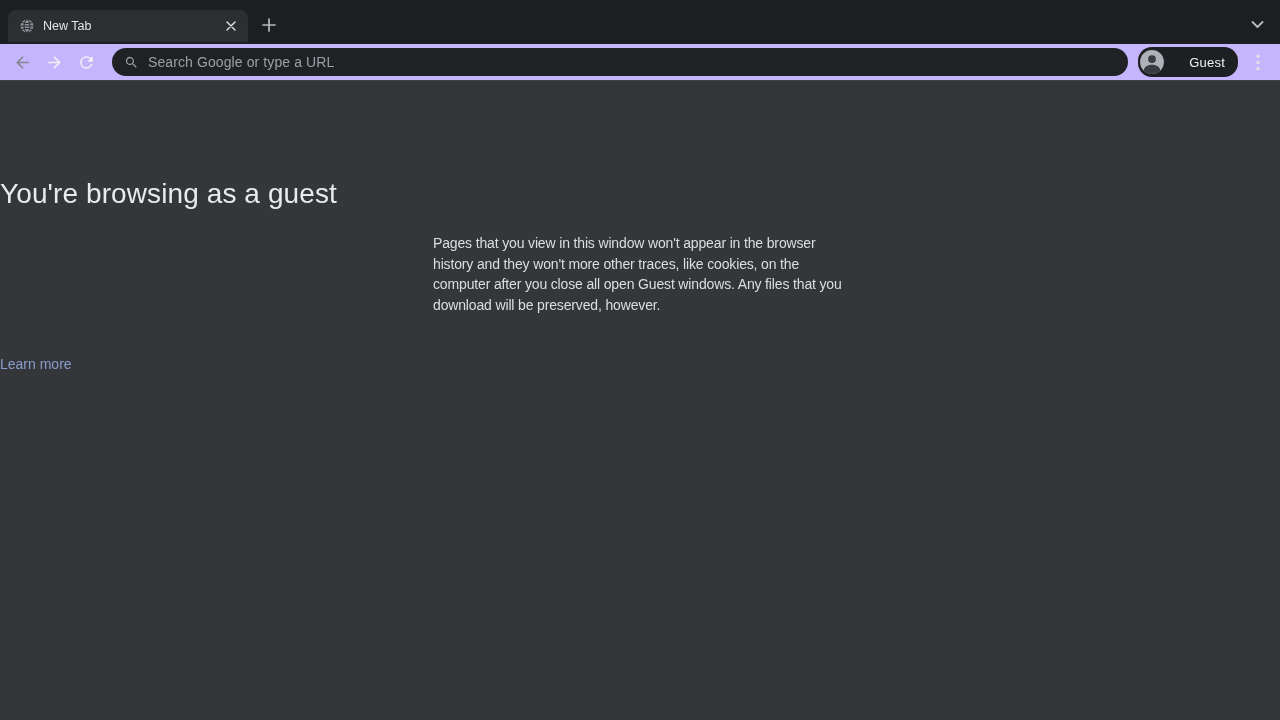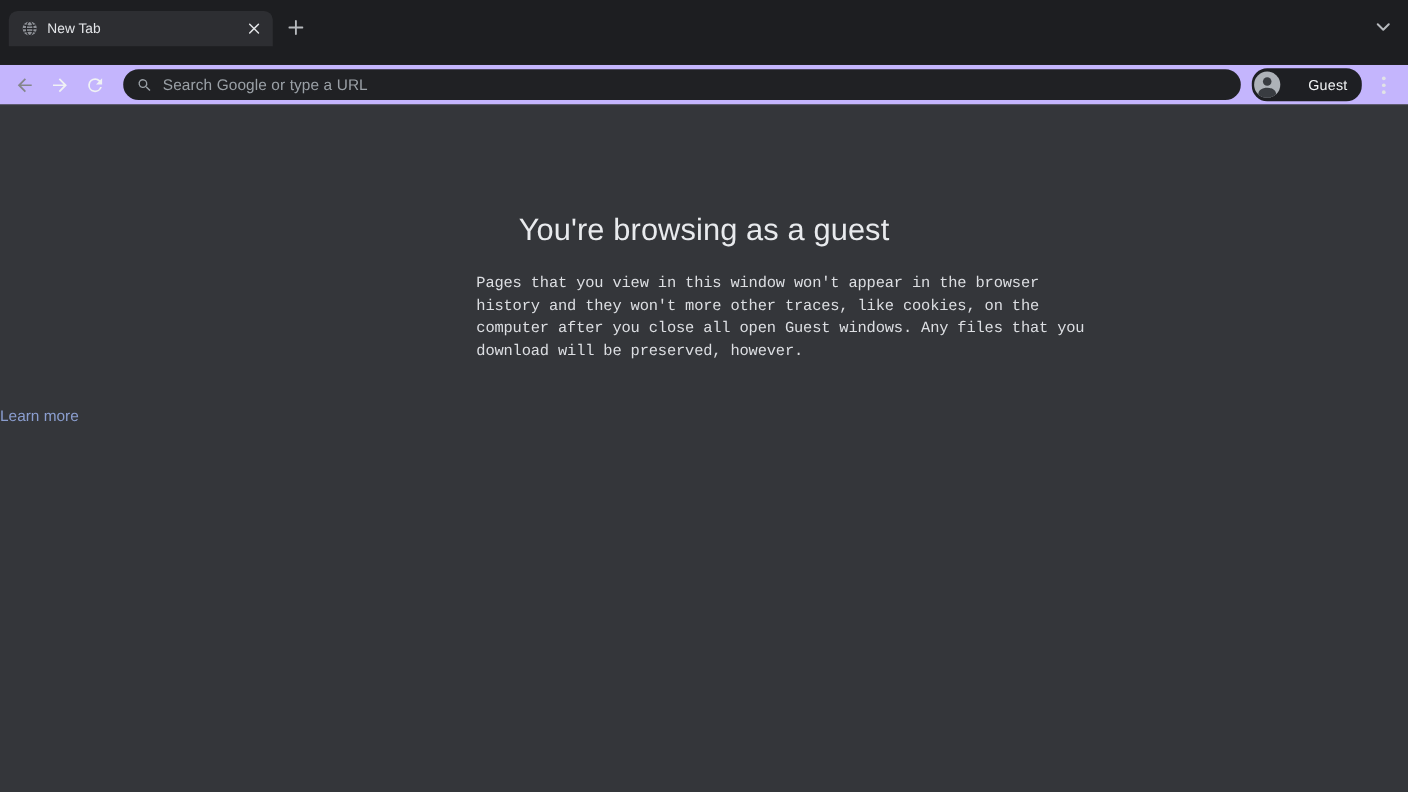--- a/index.html
+++ b/index.html
@@ -6,21 +6,21 @@
   html, body { width: 1280px; height: 720px; overflow: hidden; }
   body {
     font-family: "Liberation Sans", "DejaVu Sans", sans-serif;
     background: #34363a;
     -webkit-font-smoothing: antialiased;
   }
 
   
   .tabstrip {
     position: relative;
-    height: 59px;
+    height: 44px;
     background: #1d1e21;
   }
   .tab {
     position: absolute;
     left: 8px;
     top: 10px;
     width: 240px;
     height: 32px;
     background: #2d2e32;
     border-radius: 8px 8px 0 0;
@@ -143,37 +143,37 @@
 
   .toolbar-divider { height: 1px; background: #404145; }
 
   
   .content {
     height: 641px;
     background: #34363a;
   }
   .guest-heading {
     padding-top: 96px;
-    text-align: center;
+    text-align: left;
     font-size: 28px;
     font-weight: 400;
     line-height: 34px;
     color: #e8eaed;
     letter-spacing: 0.1px;
   }
   .guest-body {
     width: 414px;
     margin: 22px auto 0;
     font-size: 14px;
     line-height: 20.5px;
     color: #dcdee2;
     letter-spacing: -0.15px;
     text-align: left;
   }
-  .guest-body .line { white-space: nowrap; font-family: Liberation Mono, monospace; }
+  .guest-body .line { white-space: nowrap; }
   .learn-more-wrap { text-align: left; margin-top: 40px; }
   .learn-more {
     display: inline-block;
     font-size: 14px;
     font-weight: 500;
     color: #8a9dce;
     text-decoration: none;
     cursor: pointer;
   }
 </style>

